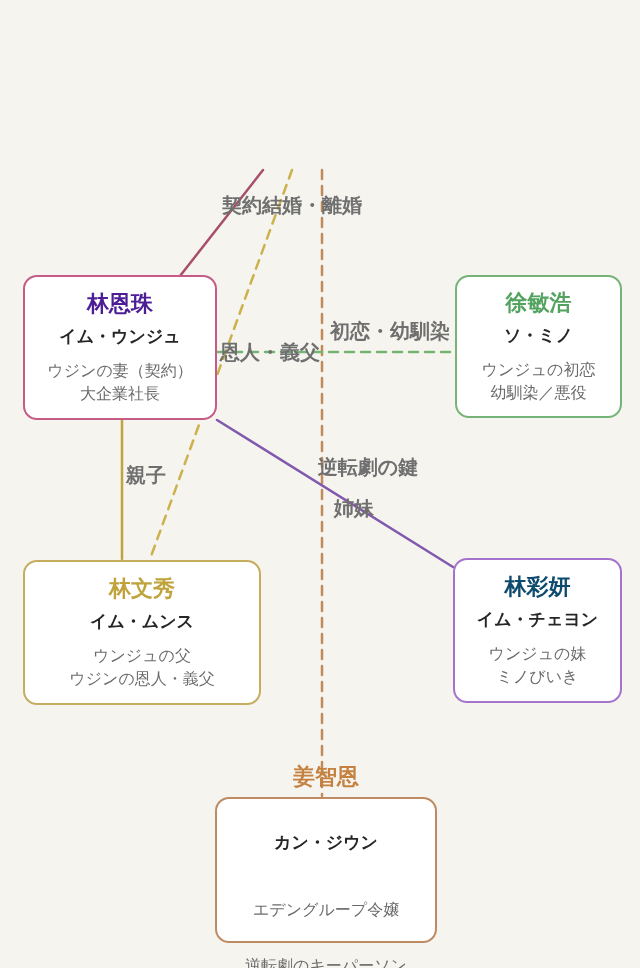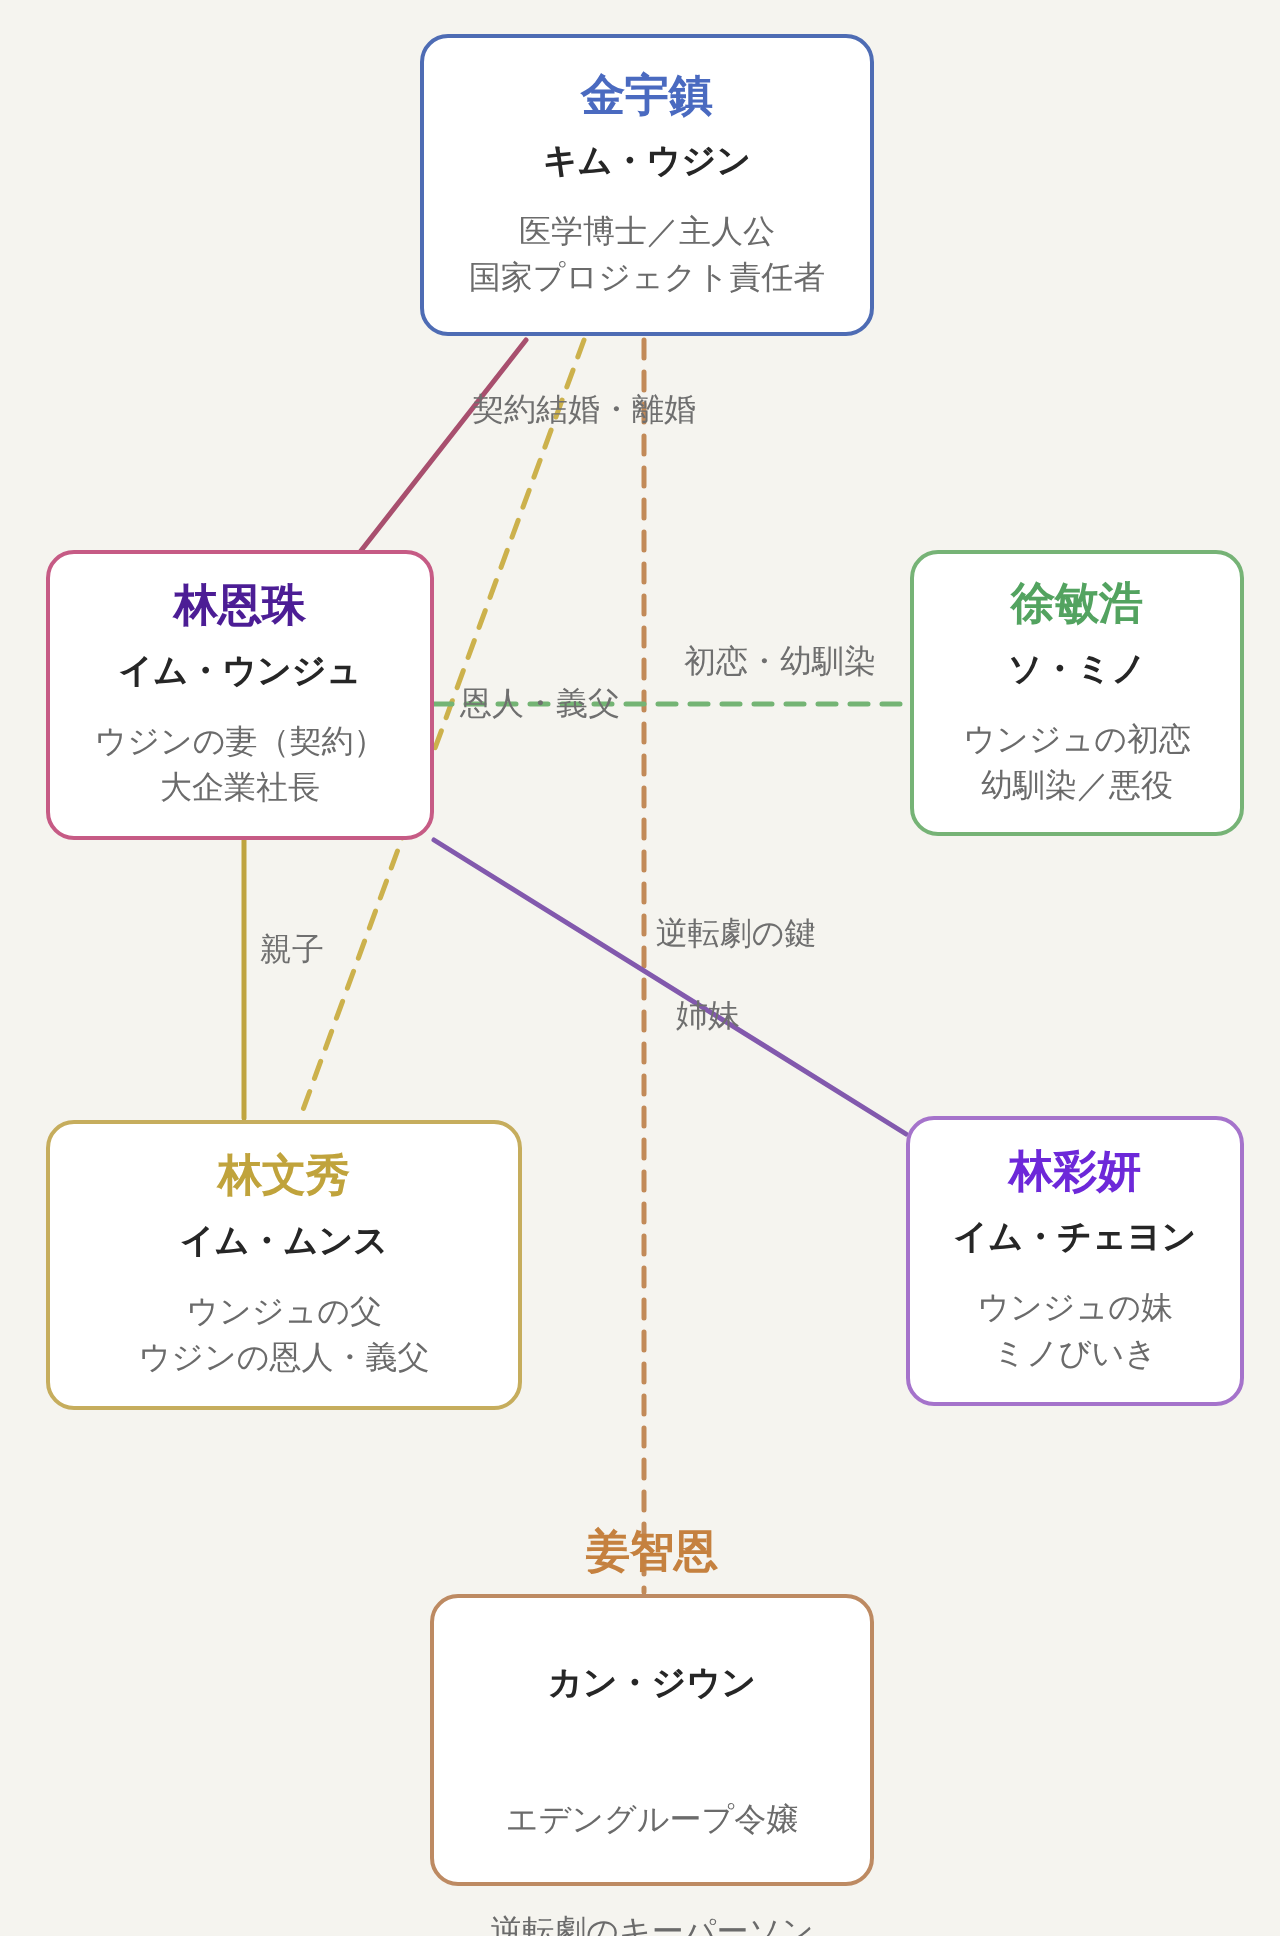--- a/index.html
+++ b/index.html
@@ -18,24 +18,25 @@
     position: absolute;
     left: 0; top: 0;
     width: 640px; height: 968px;
   }
   svg.edges line { fill: none; stroke-width: 2.5px; stroke-linecap: round; }
   svg.edges line.dashed { stroke-dasharray: 9 7; }
 
   .edge-label {
     position: absolute;
     transform: translate(-50%, -50%);
-    font-size: 16px;
+    font-size: 20px;
     color: #6f6f6f;
     white-space: nowrap;
     line-height: 1;
+    font-weight: bold;
   }
 
   .node {
     position: absolute;
     background: #ffffff;
     border: 2px solid #888;
     border-radius: 14px;
     box-sizing: border-box;
     display: flex;
     flex-direction: column;
@@ -94,26 +95,20 @@
     <line x1="217" y1="420" x2="453" y2="567" stroke="#8259ad"></line>
   </svg>
 
   <div class="edge-label label-marriage">契約結婚・離婚</div>
   <div class="edge-label label-benefactor">恩人・義父</div>
   <div class="edge-label label-reversal">逆転劇の鍵</div>
   <div class="edge-label label-firstlove">初恋・幼馴染</div>
   <div class="edge-label label-parent">親子</div>
   <div class="edge-label label-sisters">姉妹</div>
 
-  <div class="node node-kim" style="border-color: rgb(78, 108, 180);">
-    <div class="node-title" style="color: rgb(74, 106, 192);">金宇鎮</div>
-    <div class="node-reading">キム・ウジン</div>
-    <div class="node-desc">医学博士／主人公</div>
-    <div class="node-desc">国家プロジェクト責任者</div>
-  </div>
 
   <div class="node node-eunju" style="border-color: rgb(198, 91, 133);">
     <div class="node-title" style="color: #4c1d95;">林恩珠</div>
     <div class="node-reading">イム・ウンジュ</div>
     <div class="node-desc">ウジンの妻（契約）</div>
     <div class="node-desc">大企業社長</div>
   </div>
 
   <div class="node node-minho" style="border-color: rgb(118, 179, 118);">
     <div class="node-title" style="color: rgb(83, 163, 96);">徐敏浩</div>
@@ -123,21 +118,21 @@
   </div>
 
   <div class="node node-munsu" style="border-color: rgb(198, 173, 93);">
     <div class="node-title" style="color: rgb(192, 163, 60);">林文秀</div>
     <div class="node-reading">イム・ムンス</div>
     <div class="node-desc">ウンジュの父</div>
     <div class="node-desc">ウジンの恩人・義父</div>
   </div>
 
   <div class="node node-chaeyeon" style="border-color: rgb(165, 115, 203);">
-    <div class="node-title" style="color: #6d28d9;">林彩妍</div>
+    <div class="node-title" style="color: #0c4a6e;">林彩妍</div>
     <div class="node-reading">イム・チェヨン</div>
     <div class="node-desc">ウンジュの妹</div>
     <div class="node-desc">ミノびいき</div>
   </div>
 
   <div class="node node-jieun" style="border-color: rgb(189, 138, 98);">
     <div class="node-title" style="color: rgb(197, 129, 63);">姜智恩</div>
     <div class="node-reading">カン・ジウン</div>
     <div class="node-desc">エデングループ令嬢</div>
     <div class="node-desc">逆転劇のキーパーソン</div>

